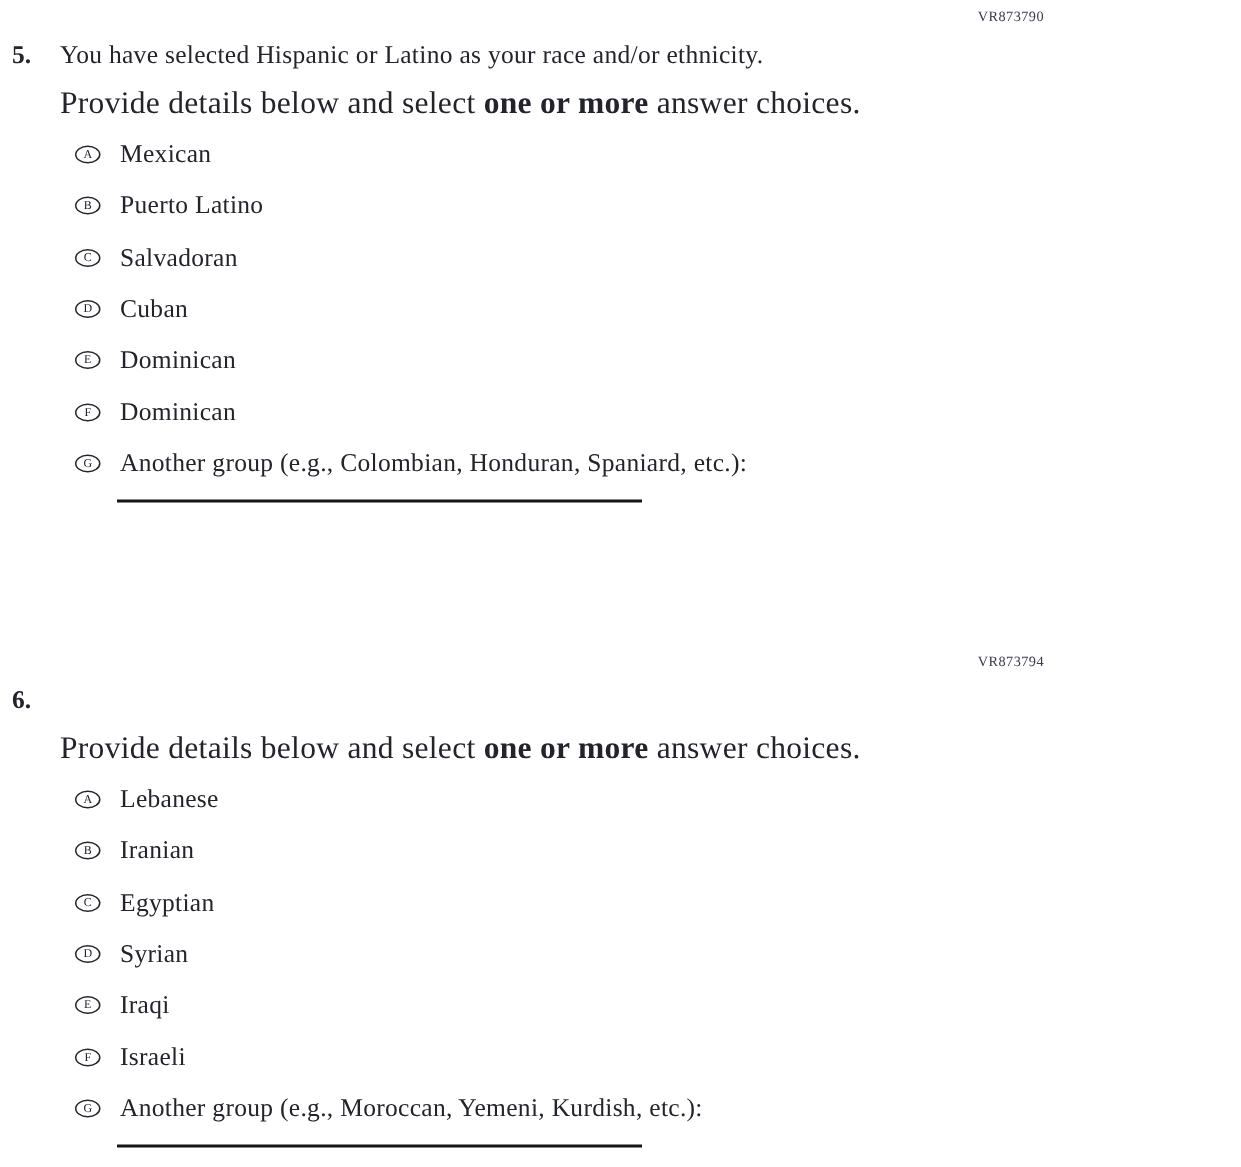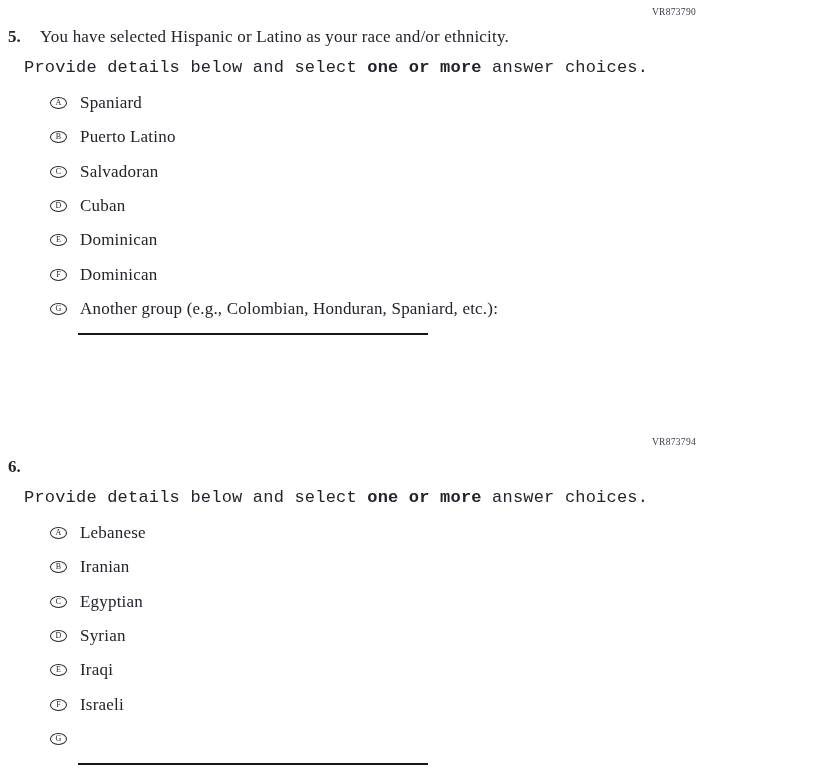--- a/index.html
+++ b/index.html
@@ -35,25 +35,24 @@
     font-size: 17px;
     line-height: 20px;
   }
   .q-number {
     width: 32px;
     font-weight: bold;
     flex: 0 0 32px;
   }
   .q-title { letter-spacing: 0.2px; }
   .q-subtitle {
-    margin: 11px 0 0 24px;
-    font-size: 17px;
+    margin: 11px 0 0 40px;
+    font-size: 21px;
     line-height: 20px;
     letter-spacing: 0.2px;
-    font-family: Liberation Mono, monospace;
   }
   .q-subtitle span { white-space: pre-wrap; }
   .q-subtitle .bold-seg { font-weight: bold; }
   .options {
     margin: 8px 0 0 50px;
   }
   .option-row {
     display: flex;
     align-items: center;
     height: 34.3px;
@@ -95,21 +94,21 @@
     <div class="q-header">
       <span class="q-number">5.</span>
       <span class="q-title">You have selected Hispanic or Latino as your race and/or ethnicity.</span>
     </div>
     <div class="q-subtitle">
       <span>Provide details below and select </span><span class="bold-seg">one or more</span><span> answer choices.</span>
     </div>
     <div class="options">
       <div class="option-row">
         <span class="bubble">A</span>
-        <span class="option-label">Spaniard</span>
+        <span class="option-label">Mexican</span>
       </div>
       <div class="option-row">
         <span class="bubble">B</span>
         <span class="option-label">Puerto Latino</span>
       </div>
       <div class="option-row">
         <span class="bubble">C</span>
         <span class="option-label">Salvadoran</span>
       </div>
       <div class="option-row">
@@ -161,18 +160,19 @@
       <div class="option-row">
         <span class="bubble">E</span>
         <span class="option-label">Iraqi</span>
       </div>
       <div class="option-row">
         <span class="bubble">F</span>
         <span class="option-label">Israeli</span>
       </div>
       <div class="option-row">
         <span class="bubble">G</span>
+        <span class="option-label">Another group (e.g., Moroccan, Yemeni, Kurdish, etc.):</span>
       </div>
     </div>
     <div class="write-in-line"></div>
   </div>
 
 </div>
 
 </body></html>

